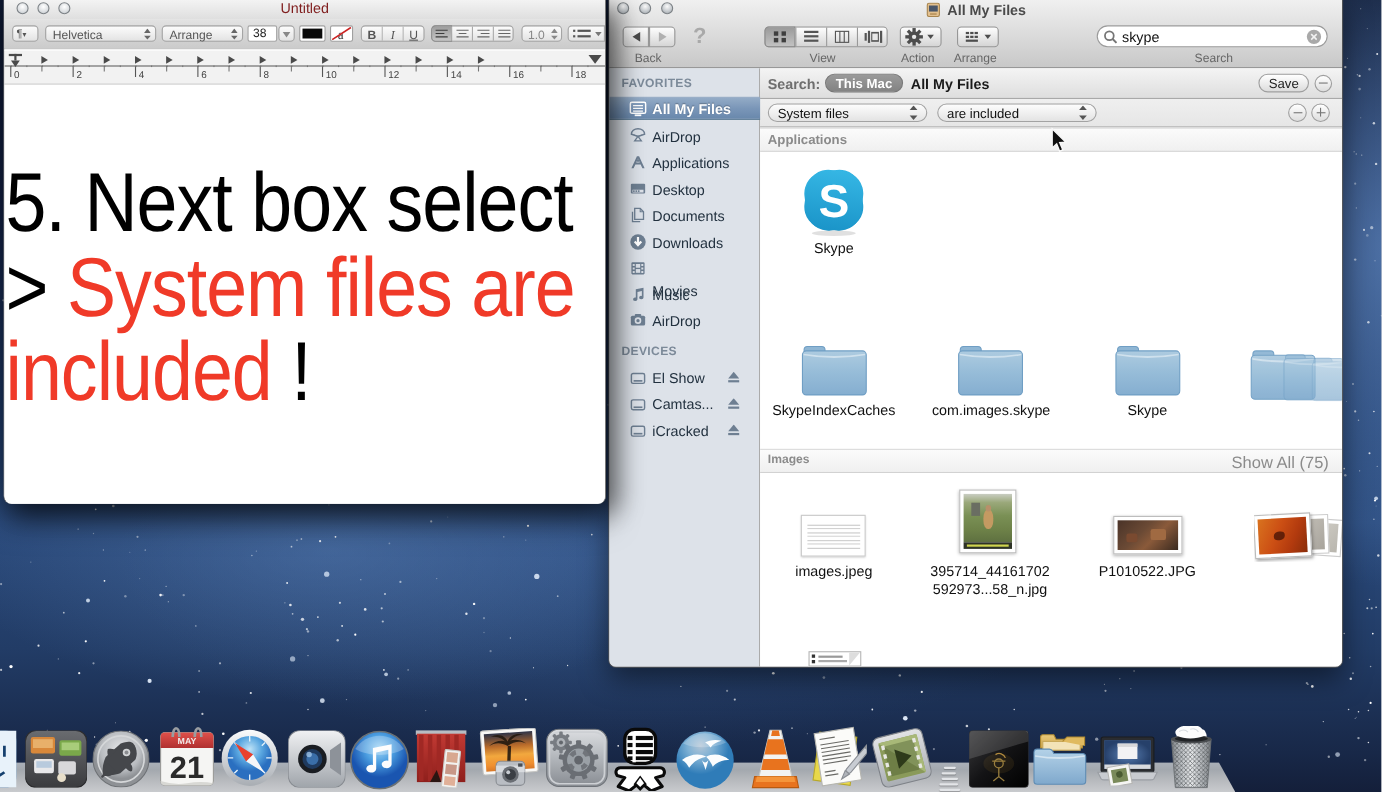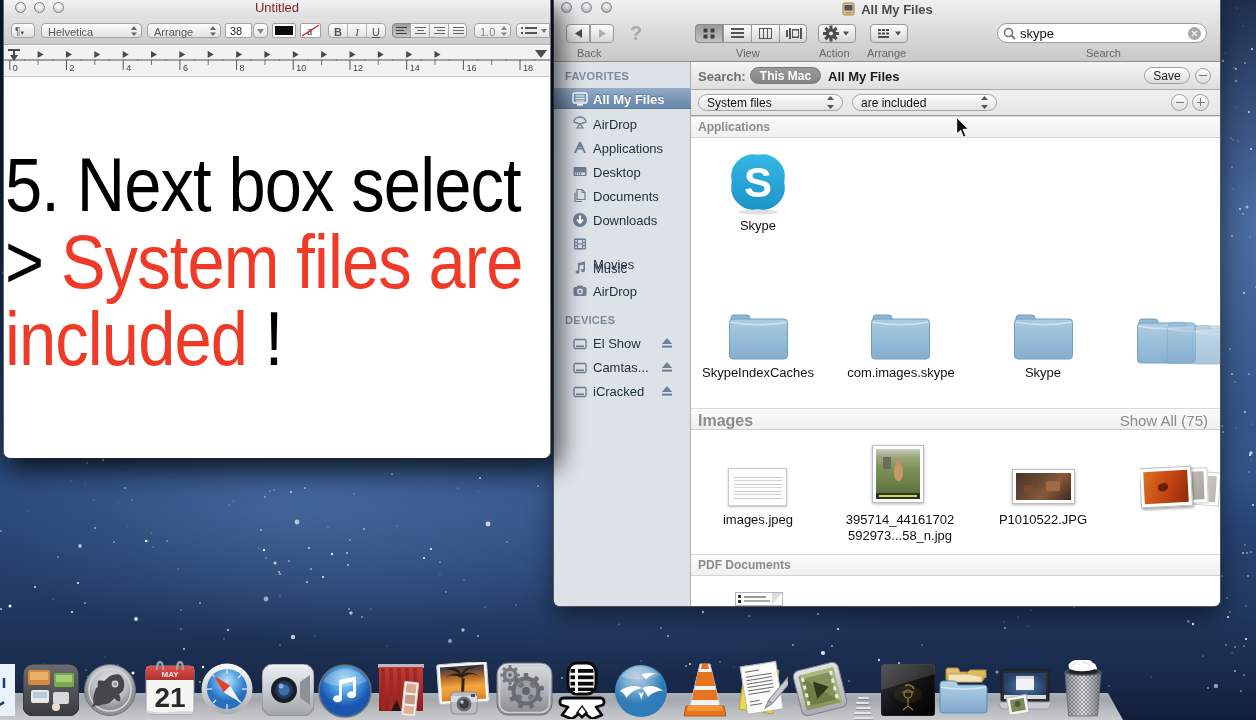--- a/index.html
+++ b/index.html
@@ -1237,25 +1237,22 @@
 <svg class="abs" style="left:107px;top:386px" width="12" height="11" viewBox="0 0 12 11">
       <path d="M6 0 L11 6 H1 Z" fill="#6e7f92"></path>
       <rect x="1" y="7.6" width="10" height="2" fill="#6e7f92"></rect>
     </svg>
 
   <div id="content" class="abs"></div>
   <div class="abs" style="left:137px;top:116px;width:529px;height:22px;background:linear-gradient(180deg,#fbfbfb,#f0f0f0);border-top:1px solid #dadada;border-bottom:1px solid #d2d2d2;box-sizing:border-box;">
       <div style="position:absolute;left:7px;top:3px;font-size:12px;font-weight:bold;color:#8b8b8b;">Applications</div>
     </div>
 <div class="abs" style="left:137px;top:408px;width:529px;height:22px;background:linear-gradient(180deg,#fbfbfb,#f0f0f0);border-top:1px solid #dadada;border-bottom:1px solid #d2d2d2;box-sizing:border-box;">
-      <div style="position:absolute;left:7px;top:3px;font-size:16px;font-weight:bold;color:#8b8b8b;">Images</div>
+      <div style="position:absolute;left:7px;top:3px;font-size:11px;font-weight:bold;color:#8b8b8b;">Images</div>
       <div style="position:absolute;right:12px;top:3px;font-size:15px;color:#8b8b8b;">Show All (75)</div>
-    </div>
-<div class="abs" style="left:137px;top:554px;width:529px;height:22px;background:linear-gradient(180deg,#fbfbfb,#f0f0f0);border-top:1px solid #dadada;border-bottom:1px solid #d2d2d2;box-sizing:border-box;">
-      <div style="position:absolute;left:7px;top:3px;font-size:12px;font-weight:bold;color:#8b8b8b;">PDF Documents</div>
     </div>
 <svg class="abs" style="left:175px;top:153px" width="58" height="62" viewBox="0 0 58 62">
 <defs>
         <linearGradient id="sky" x1="0" y1="0" x2="0" y2="1">
           <stop offset="0" stop-color="#35b6e4"></stop>
           <stop offset="1" stop-color="#1b95c9"></stop>
         </linearGradient>
       </defs>
 <rect x="3" y="2" width="52" height="54" rx="20" fill="url(#sky)" transform="rotate(-7 29 29)"></rect>
 <rect x="3" y="2" width="52" height="54" rx="20" fill="url(#sky)" transform="rotate(7 29 29)"></rect>

